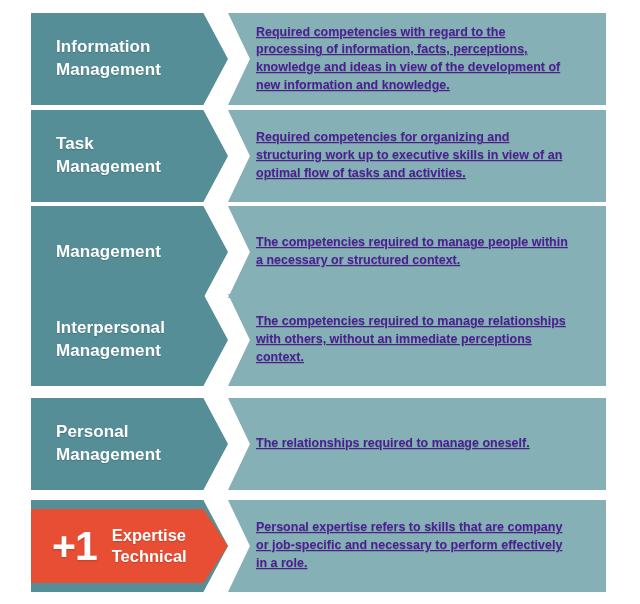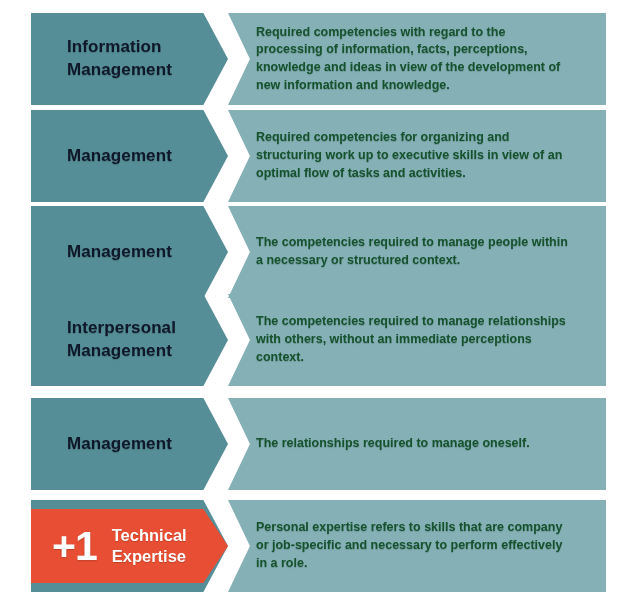--- a/index.html
+++ b/index.html
@@ -34,23 +34,23 @@
     height: 92px;
     background: #558e96;
     -webkit-clip-path: polygon(0 0, 87.5% 0, 100% 50%, 87.5% 100%, 0 100%);
     clip-path: polygon(0 0, 87.5% 0, 100% 50%, 87.5% 100%, 0 100%);
     box-sizing: border-box;
     display: flex;
     align-items: center;
   }
   .arrow-label {
     display: block;
-    padding-left: 36px;
+    padding-left: 25px;
     padding-right: 10px;
-    color: #0f172a;
+    color: #ffffff;
     font-size: 17px;
     font-weight: bold;
     line-height: 1.35;
     letter-spacing: 0.1px;
     text-shadow: 0 1px 1px rgba(0,0,0,0.18);
   }
   .arrow-label .line {
     display: block;
     white-space: nowrap;
   }
@@ -65,25 +65,26 @@
     -webkit-clip-path: polygon(0 0, 100% 0, 100% 100%, 0 100%, 5.8% 50%);
     clip-path: polygon(0 0, 100% 0, 100% 100%, 0 100%, 5.8% 50%);
     box-sizing: border-box;
     display: flex;
     align-items: center;
   }
   .desc-text {
     display: block;
     padding-left: 28px;
     padding-right: 32px;
-    color: #14532d;
+    color: #4c1d95;
     font-size: 12.5px;
     font-weight: bold;
     line-height: 1.42;
     text-shadow: 0 1px 1px rgba(0,0,0,0.16);
+    text-decoration: underline;
   }
   
   .row-bonus .arrow-block {
     background: #558e96;
   }
   .bonus-overlay {
     position: absolute;
     left: 31px;
     top: 9px;
     width: 197px;
@@ -132,20 +133,21 @@
       </span>
     </div>
     <div class="desc-panel">
       <span class="desc-text">Required competencies with regard to the processing of information, facts, perceptions, knowledge and ideas in view of the development of new information and knowledge.</span>
     </div>
   </div>
 
   <div class="row" style="top:110px;">
     <div class="arrow-block">
       <span class="arrow-label">
+        <span class="line">Task</span>
         <span class="line">Management</span>
       </span>
     </div>
     <div class="desc-panel">
       <span class="desc-text">Required competencies for organizing and structuring work up to executive skills in view of an optimal flow of tasks and activities.</span>
     </div>
   </div>
 
   <div class="row" style="top:206px;">
     <div class="arrow-block">
@@ -166,35 +168,36 @@
       </span>
     </div>
     <div class="desc-panel">
       <span class="desc-text">The competencies required to manage relationships with others, without an immediate perceptions context.</span>
     </div>
   </div>
 
   <div class="row" style="top:398px;">
     <div class="arrow-block">
       <span class="arrow-label">
+        <span class="line">Personal</span>
         <span class="line">Management</span>
       </span>
     </div>
     <div class="desc-panel">
       <span class="desc-text">The relationships required to manage oneself.</span>
     </div>
   </div>
 
   <div class="row row-bonus" style="top:500px;">
     <div class="arrow-block"></div>
     <div class="bonus-overlay">
       <span class="bonus-plusone">+1</span>
       <span class="bonus-label">
+        <span class="line">Expertise</span>
         <span class="line">Technical</span>
-        <span class="line">Expertise</span>
       </span>
     </div>
     <div class="desc-panel">
       <span class="desc-text">Personal expertise refers to skills that are company or job-specific and necessary to perform effectively in a role.</span>
     </div>
   </div>
 
 </div>
 
 </body></html>

